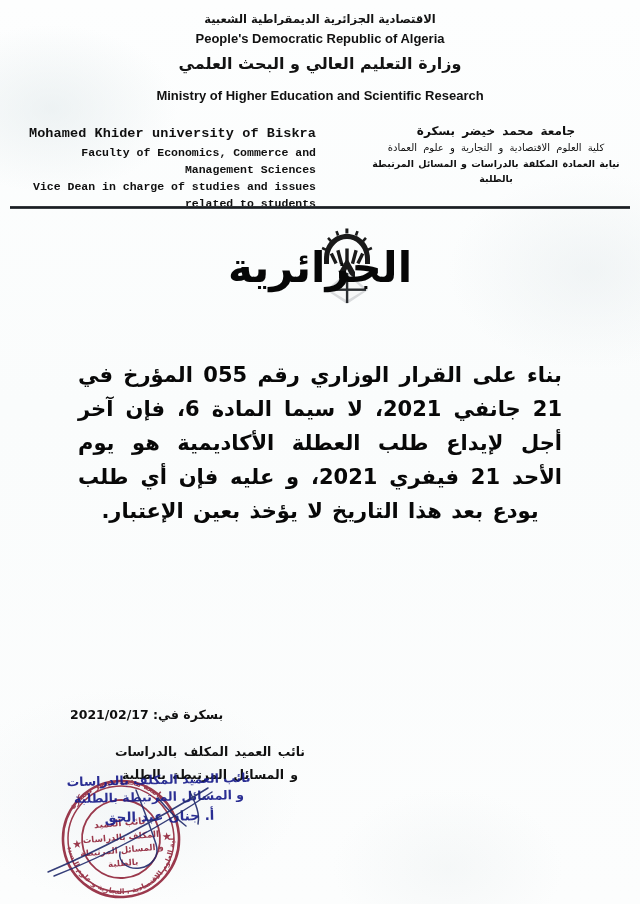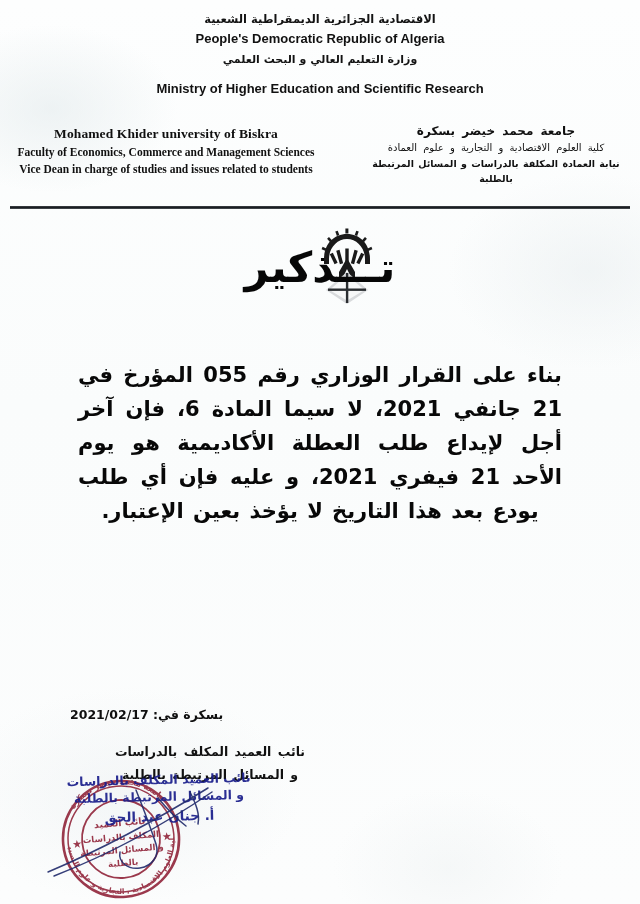--- a/index.html
+++ b/index.html
@@ -50,21 +50,21 @@
     font-weight: bold;
     font-size: 13px;
     color: #111111;
     line-height: 1.3;
     margin: 0 0 6px 0;
   }
   .nat-ar2 {
     font-family: "DejaVu Sans", "Liberation Sans", sans-serif;
     direction: rtl;
     font-weight: bold;
-    font-size: 11px;
+    font-size: 16px;
     color: #131313;
     line-height: 1.35;
     margin: 0 0 3px 0;
   }
   .nat-en2 {
     font-family: "Liberation Sans", "DejaVu Sans", sans-serif;
     font-weight: bold;
     font-size: 13px;
     color: #111111;
     line-height: 1.3;
@@ -77,22 +77,22 @@
     top: 118px;
     left: 0;
     width: 640px;
     height: 78px;
   }
   .inst-left {
     position: absolute;
     left: 16px;
     top: 6px;
     width: 300px;
-    text-align: center;
-    font-family: Liberation Serif, serif;
+    text-align: right;
+    font-family: Liberation Mono, monospace;
     color: #101010;
   }
   .inst-left .l1 {
     font-size: 13.5px;
     font-weight: bold;
     line-height: 1.45;
     letter-spacing: 0.1px;
   }
   .inst-left .l2,
   .inst-left .l3 {
@@ -310,21 +310,21 @@
 
           <rect x="12" y="60.5" width="38" height="2.4" fill="#2a2d30"></rect>
           <rect x="29.9" y="45" width="2.4" height="30" fill="#2a2d30"></rect>
         </g>
       </svg>
     </div>
   </div>
 
   <div class="rule"></div>
 
-  <div class="doc-title">تـــذكير</div>
+  <div class="doc-title">الجزائرية</div>
 
   <div class="body-block">بناء على القرار الوزاري رقم 055 المؤرخ في 21 جانفي 2021، لا سيما المادة 6، فإن آخر أجل لإيداع طلب العطلة الأكاديمية هو يوم الأحد 21 فيفري 2021، و عليه فإن أي طلب يودع بعد هذا التاريخ لا يؤخذ بعين الإعتبار.</div>
 
   <div class="date-line">بسكرة في: 2021/02/17</div>
 
   <div class="sig-title">
     <div>نائب العميد المكلف بالدراسات</div>
     <div>و المسائل المرتبطة بالطلبة</div>
   </div>
 

